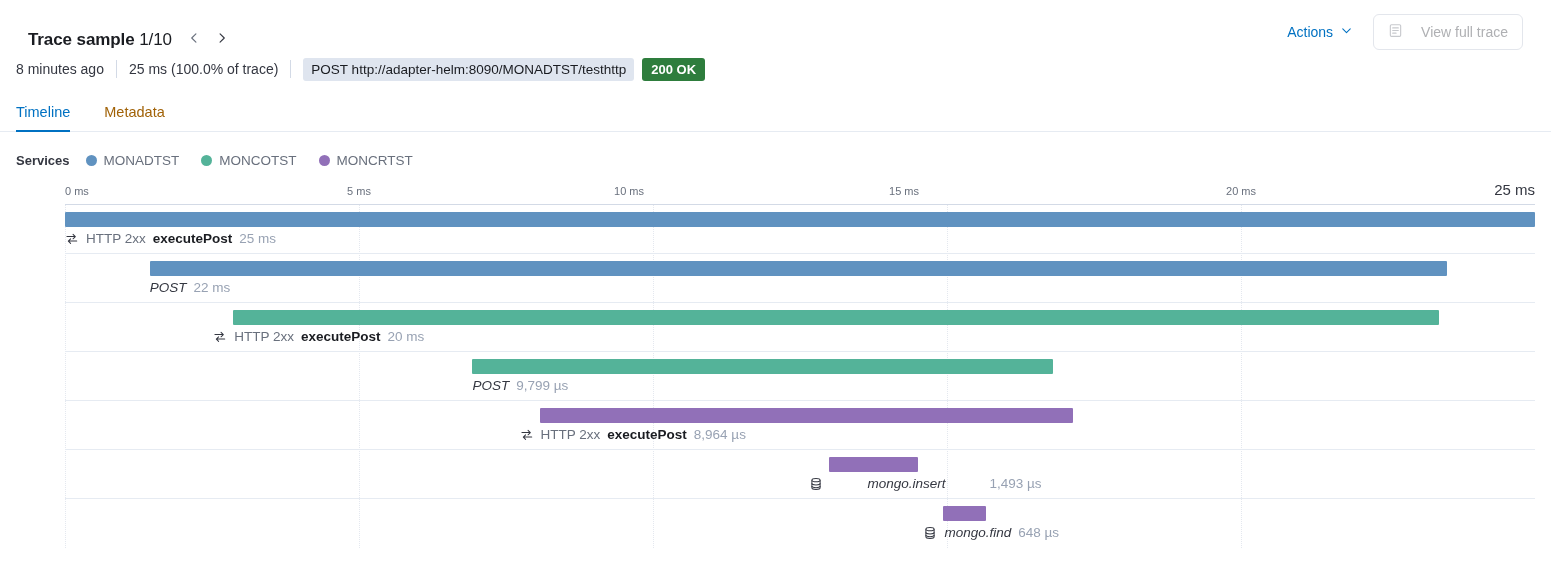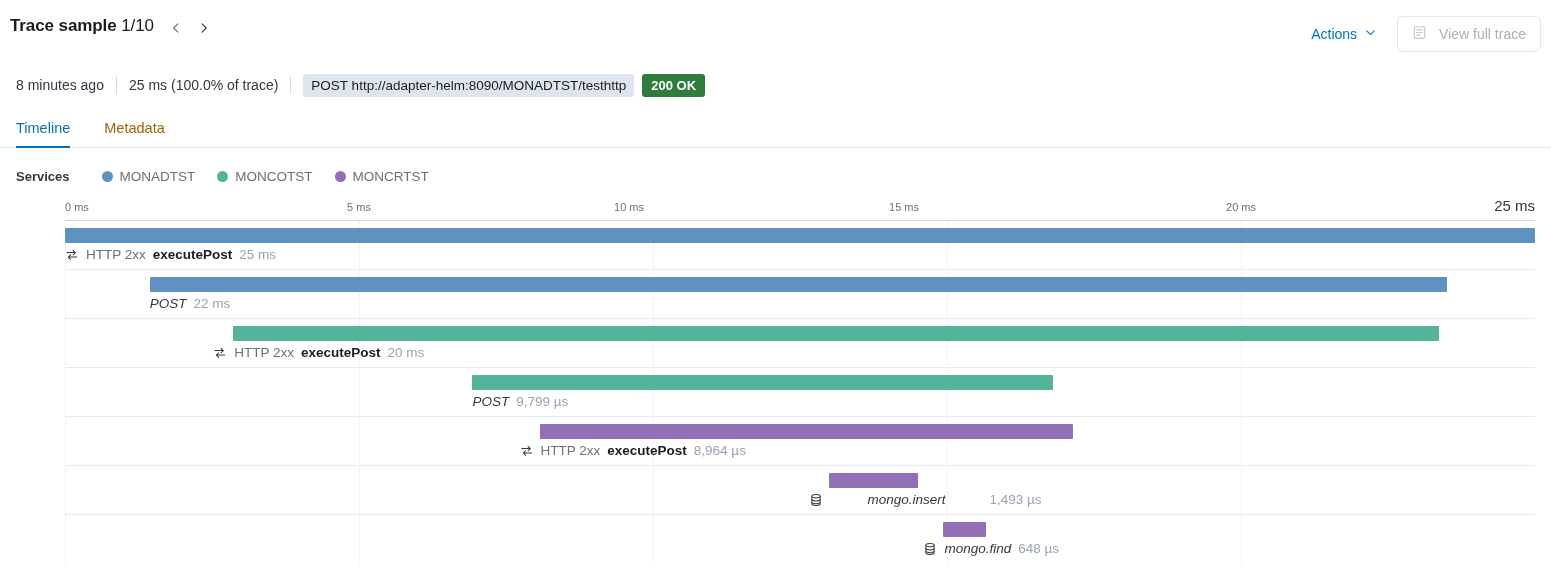--- a/index.html
+++ b/index.html
@@ -14,24 +14,23 @@
     font-family: "Liberation Sans", sans-serif;
     color: #343741;
     overflow: hidden;
     position: relative;
   }
 
   
   .hdr {
     position: relative;
     height: 50px;
-    padding: 0 10px;
-    display: flex;
-    align-items: flex-start;
-    margin-top: 16px;
+    padding: 0 28px;
+    display: flex;
+    align-items: flex-end;
   }
   .hdr-title {
     font-size: 17px;
     font-weight: 700;
     color: #1a1c21;
     letter-spacing: -0.1px;
     white-space: nowrap;
   }
   .hdr-title .frac {
     font-weight: 400;
@@ -70,21 +69,21 @@
     font-size: 14px;
     background: transparent;
     border: none;
     cursor: pointer;
     padding: 0;
     font-family: inherit;
   }
   .view-trace-btn {
     display: flex;
     align-items: center;
-    gap: 12px;
+    gap: 18px;
     border: 1px solid #e3e6ec;
     background: #ffffff;
     border-radius: 6px;
     padding: 8px 14px;
     color: #afb0b3;
     font-size: 14px;
     font-family: inherit;
     cursor: default;
   }
 
@@ -158,21 +157,21 @@
     display: flex;
     align-items: center;
     padding: 0 16px;
     height: 38px;
     margin-top: 9px;
   }
   .services-label {
     font-size: 13px;
     font-weight: 700;
     color: #343741;
-    margin-right: 32px;
+    margin-right: 16px;
   }
   .svc {
     display: flex;
     align-items: center;
     gap: 7px;
     margin-right: 22px;
     font-size: 13.5px;
     color: #69707d;
   }
   .dot { width: 11px; height: 11px; border-radius: 50%; flex: 0 0 auto; }

